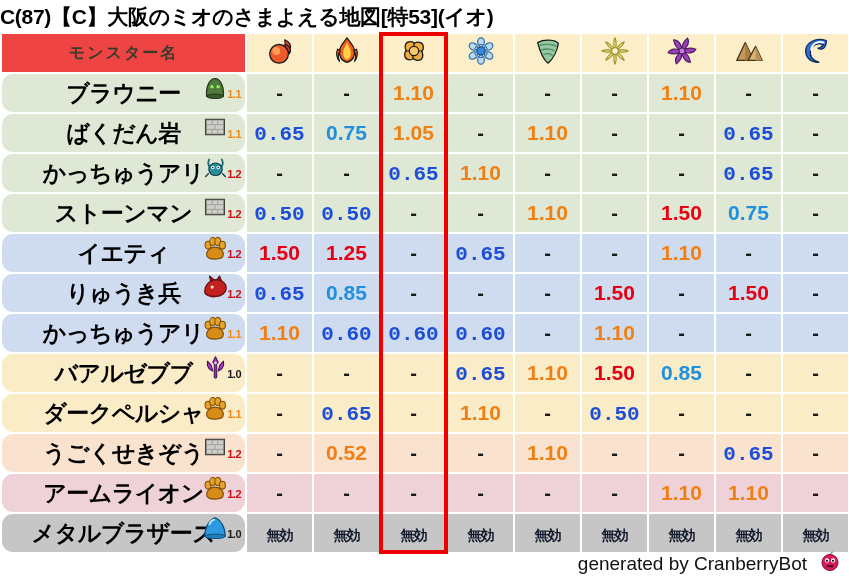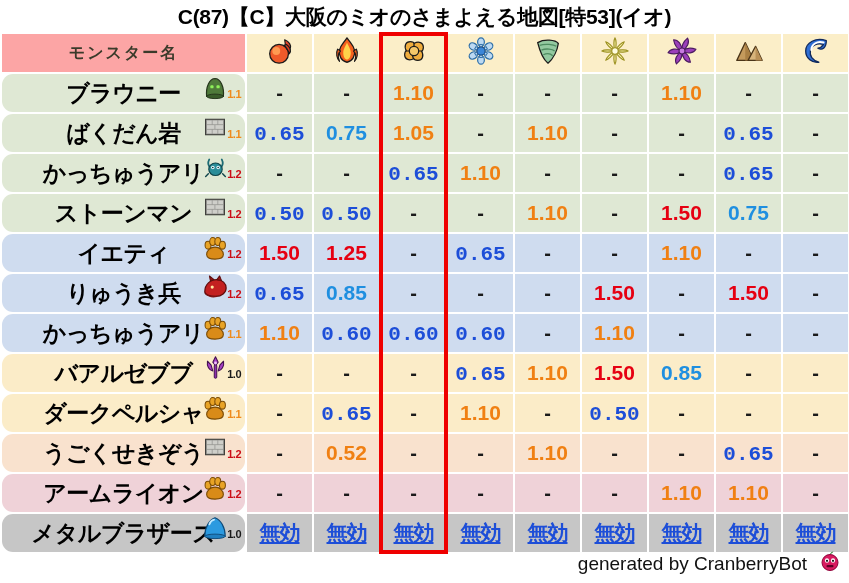--- a/index.html
+++ b/index.html
@@ -10,21 +10,21 @@
   body {
     width: 849px;
     height: 583px;
     font-family: "Liberation Sans", "DejaVu Sans", sans-serif;
     overflow: hidden;
     position: relative;
   }
 
   
   #page-title {
-    text-align: center;
+    text-align: left;
     font-size: 21px;
     font-weight: bold;
     color: #000000;
     letter-spacing: -0.3px;
     line-height: 30px;
     height: 32px;
     padding-top: 2px;
     box-sizing: border-box;
     white-space: nowrap;
   }
@@ -47,21 +47,21 @@
 
   col.name-col   { width: 243px; }
   col.elem-col   { width: 65px; }
 
   
   .hdr-cell {
     background: #fbeec8;
     height: 38px;
   }
   .hdr-name {
-    background: #fca5a5;
+    background: #ef4444;
     height: 38px;
     font-size: 16px;
     font-weight: normal;
     color: #3a3a2a;
     letter-spacing: 2px;
     text-align: center;
     padding-right: 34px;
     box-sizing: border-box;
   }
 
@@ -112,21 +112,21 @@
     height: 38px;
     font-size: 21px;
     font-weight: bold;
     box-sizing: border-box;
   }
   .v-red    { color: #e60012; }
   .v-orange { color: #f08013; }
   .v-dblue  { color: #1d4ed8; font-family: Liberation Mono, monospace; }
   .v-lblue  { color: #1f8fe0; }
   .v-dash   { color: #1a1a1a; font-size: 20px; }
-  .v-none   { color: #1d4ed8; font-size: 21px; letter-spacing: -1px; text-decoration: underline; }
+  .v-none   { color: #0f172a; font-size: 14px; letter-spacing: -1px; }
 
   
   .tint-green  .val-cell, .tint-green  .name-cell { background: #dfe8d4; }
   .tint-blue   .val-cell, .tint-blue   .name-cell { background: #cfdcef; }
   .tint-cream  .val-cell, .tint-cream  .name-cell { background: #fbecc8; }
   .tint-peach  .val-cell, .tint-peach  .name-cell { background: #f9e2ce; }
   .tint-pink   .val-cell, .tint-pink   .name-cell { background: #efd2d8; }
   .tint-gray   .val-cell, .tint-gray   .name-cell { background: #c6c6c6; }
 
   

